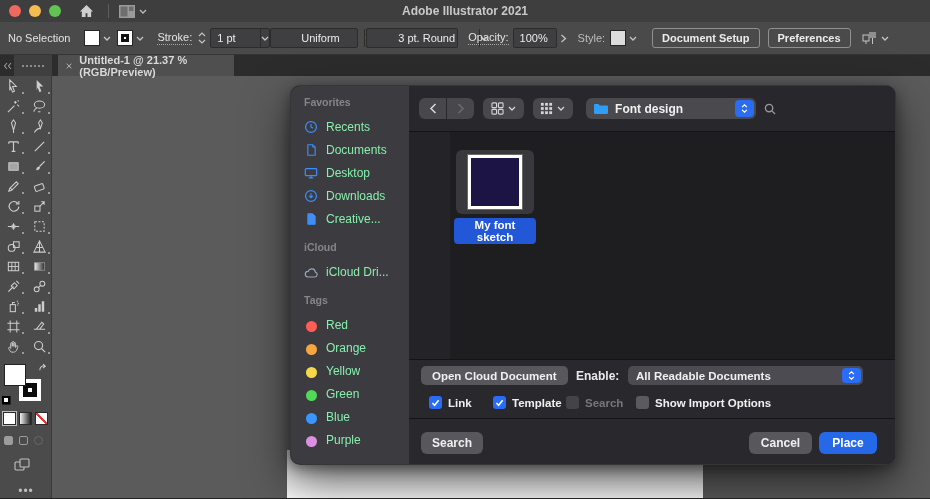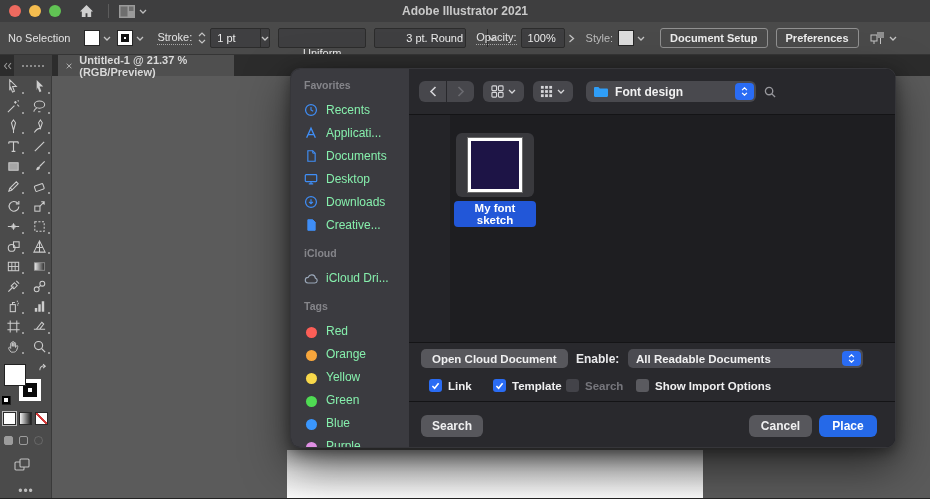--- a/index.html
+++ b/index.html
@@ -77,21 +77,21 @@
   .modesrow .m.dim{opacity:.35;border-radius:50%;}
   .screenmode{position:absolute;left:14px;top:100px;color:#c2c2c2;}
   .tooldots{position:absolute;left:0;top:126px;width:52px;text-align:center;color:#bdbdbd;
             font-size:12px;letter-spacing:1px;}
 
   
   .artboard{position:absolute;left:287px;top:450px;width:416px;height:49px;z-index:1;
             background:linear-gradient(180deg,#b5b5b5 0%,#e6e6e6 45%,#fdfdfd 100%);}
 
   
-  .dialog{position:absolute;left:290px;top:68px;width:606px;height:380px;border-radius:10px;
+  .dialog{position:absolute;left:290px;top:85px;width:606px;height:380px;border-radius:10px;
           z-index:10;display:flex;overflow:hidden;
           box-shadow:0 18px 45px rgba(0,0,0,.55),0 4px 14px rgba(0,0,0,.4);
           border:1px solid rgba(255,255,255,.09);background:#232327;}
   .dlg-sidebar{width:118px;background:#3b3b40;padding-top:10px;flex:none;}
   .sb-title{font-size:10.5px;font-weight:700;color:#85858a;padding:0 0 3px 13px;margin-top:15px;}
   .sb-title:first-child{margin-top:0;}
   .sb-item{height:23px;display:flex;align-items:flex-end;gap:7px;padding-left:12px;font-size:12px;color:#86efac;}
   .sb-ic{width:16px;display:flex;justify-content:center;color:#3f8ef7;flex:none;}
   .tagdot{width:11px;height:11px;border-radius:50%;flex:none;}
   .sb-lb{overflow:hidden;text-overflow:ellipsis;white-space:nowrap;}
@@ -203,21 +203,21 @@
         </svg>
     </span>
     <span class="ddbox" style="margin-left:4px;width:60px;">
       <span class="val" style="flex:1;">1 pt</span>
       <span class="chevcell">
           <svg width="8" height="5" viewBox="0 0 8 5">
             <path d="M1 1l3 3 3-3" stroke="#c4c4c4" stroke-width="1.3" fill="none"></path>
           </svg>
         </span>
     </span>
-    <span class="ddbox" style="margin-left:8px;width:88px;flex-direction:column;">
+    <span class="ddbox" style="margin-left:0;width:88px;">
       <span class="profline"></span>
       <span class="val" style="flex:1;">Uniform</span>
       <span class="chevcell">
           <svg width="8" height="5" viewBox="0 0 8 5">
             <path d="M1 1l3 3 3-3" stroke="#c4c4c4" stroke-width="1.3" fill="none"></path>
           </svg>
         </span>
     </span>
     <span class="ddbox" style="margin-left:8px;width:92px;">
       <span class="brushdot"></span>
@@ -478,28 +478,20 @@
         <span class="sb-ic">
             <svg width="14" height="14" viewBox="0 0 16 16">
               <circle cx="8" cy="8" r="6.2" fill="none" stroke="currentColor" stroke-width="1.4"></circle>
               <path d="M8 4.5V8l2.5 1.5" fill="none" stroke="currentColor" stroke-width="1.3"></path>
             </svg>
           </span>
         <span class="sb-lb">Recents</span>
       </div>
       <div class="sb-item">
         <span class="sb-ic">
-            <svg width="14" height="14" viewBox="0 0 16 16">
-              <path d="M3 13.5L8 2.5l5 11M5 9.8h6" fill="none" stroke="currentColor" stroke-width="1.5"></path>
-            </svg>
-          </span>
-        <span class="sb-lb">Applicati...</span>
-      </div>
-      <div class="sb-item">
-        <span class="sb-ic">
             <svg width="13" height="14" viewBox="0 0 16 16">
               <path d="M3.5 1.5h6l3 3v10h-9z" fill="none" stroke="currentColor" stroke-width="1.4"></path>
               <path d="M9.5 1.5v3h3" fill="none" stroke="currentColor" stroke-width="1.2"></path>
             </svg>
           </span>
         <span class="sb-lb">Documents</span>
       </div>
       <div class="sb-item">
         <span class="sb-ic">
             <svg width="14" height="14" viewBox="0 0 16 16">

